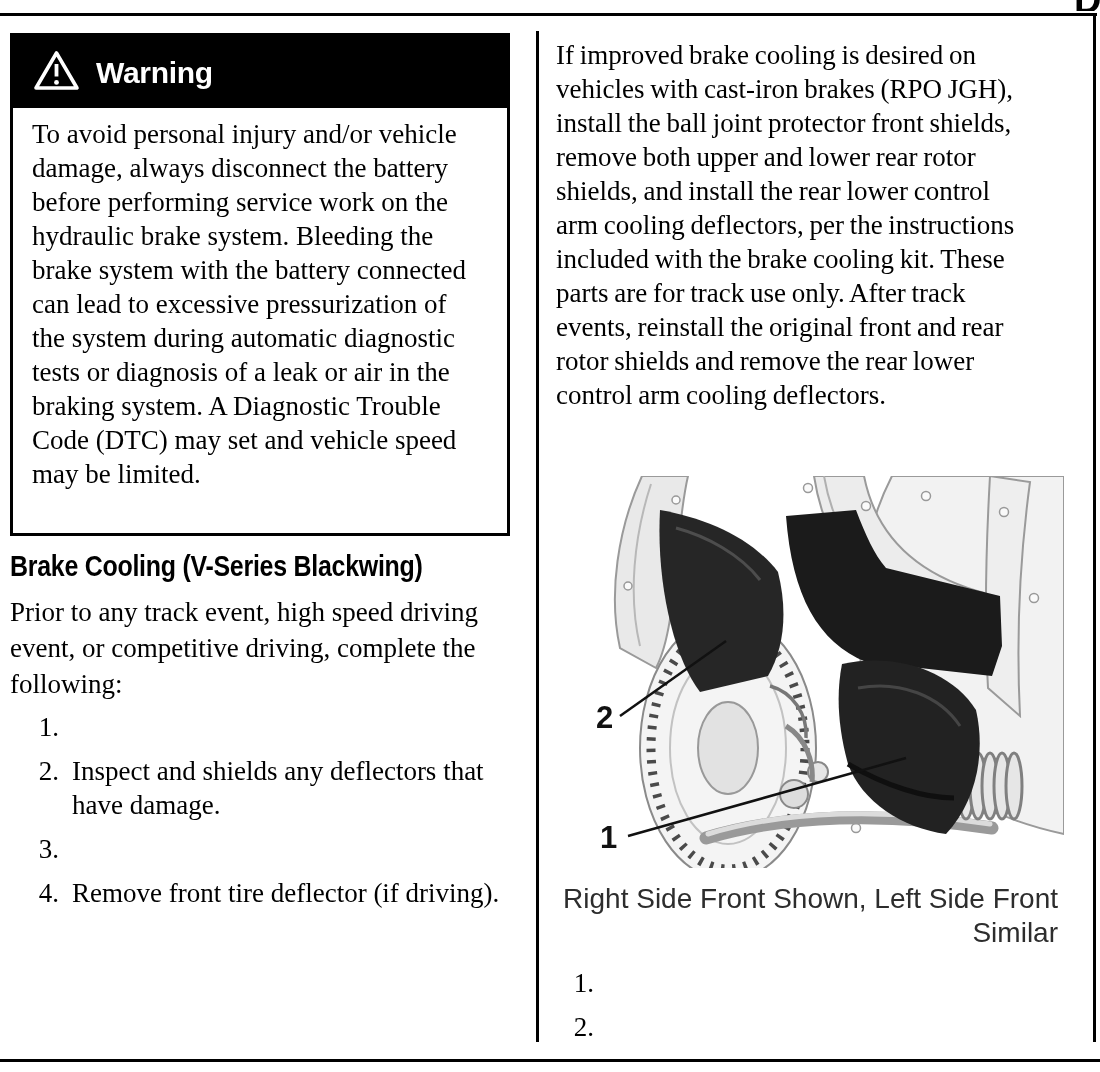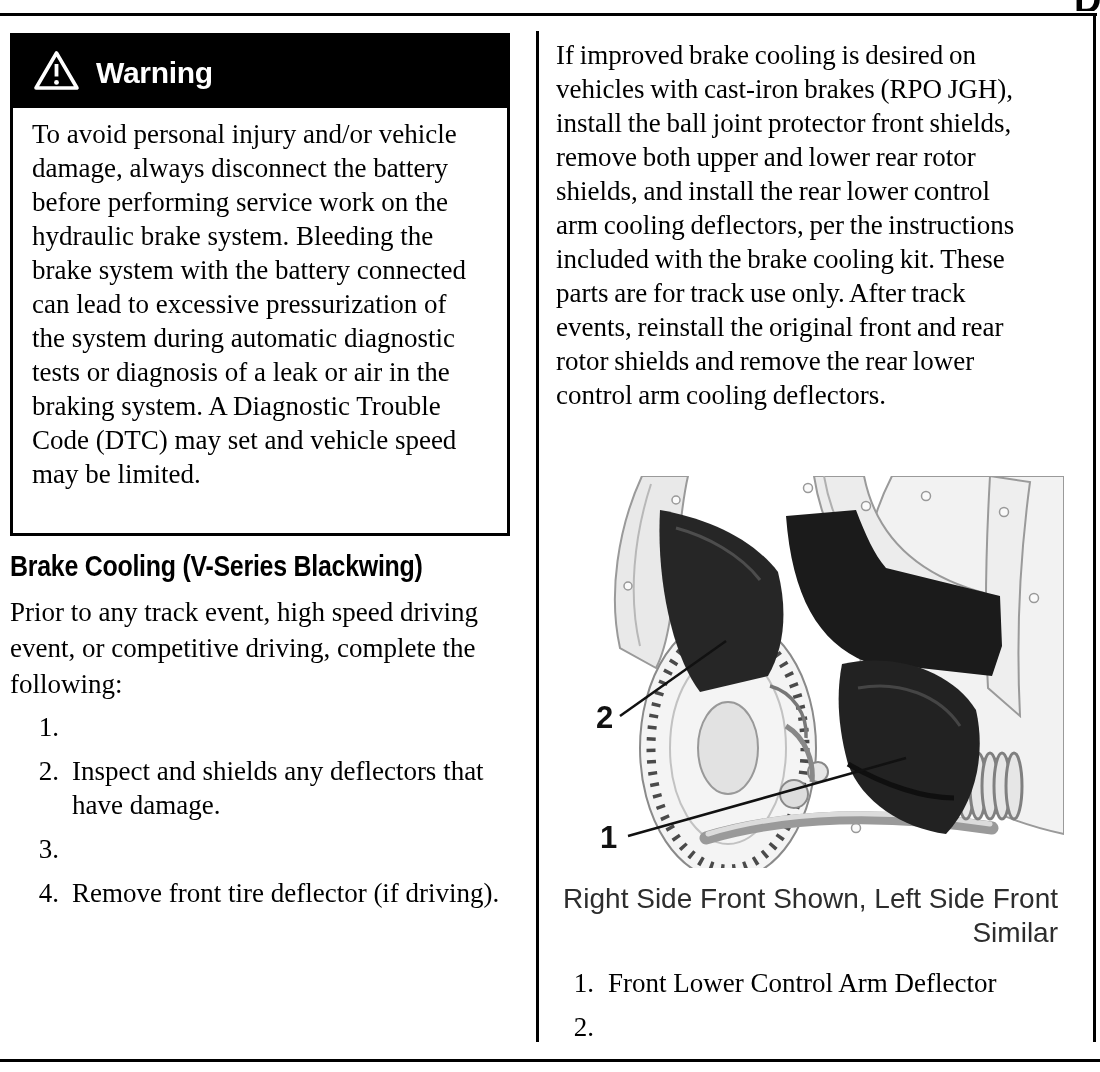--- a/index.html
+++ b/index.html
@@ -162,21 +162,20 @@
         <line x1="72" y1="360" x2="350" y2="282" stroke="#111111" stroke-width="2.5"></line>
         <text class="callout-num" x="44" y="372">1</text>
       </svg>
     </div>
 
     <div class="fig-caption">Right Side Front Shown, Left Side Front Similar</div>
 
     <ol class="legend">
       <li class="legend-item">
         <span class="num">1.</span>
-        <span class="txt">Front Lower Control Arm Deflector</span>
       </li>
       <li class="legend-item">
         <span class="num">2.</span>
       </li>
     </ol>
   </div>
 
 </div>
 
 </body></html>

